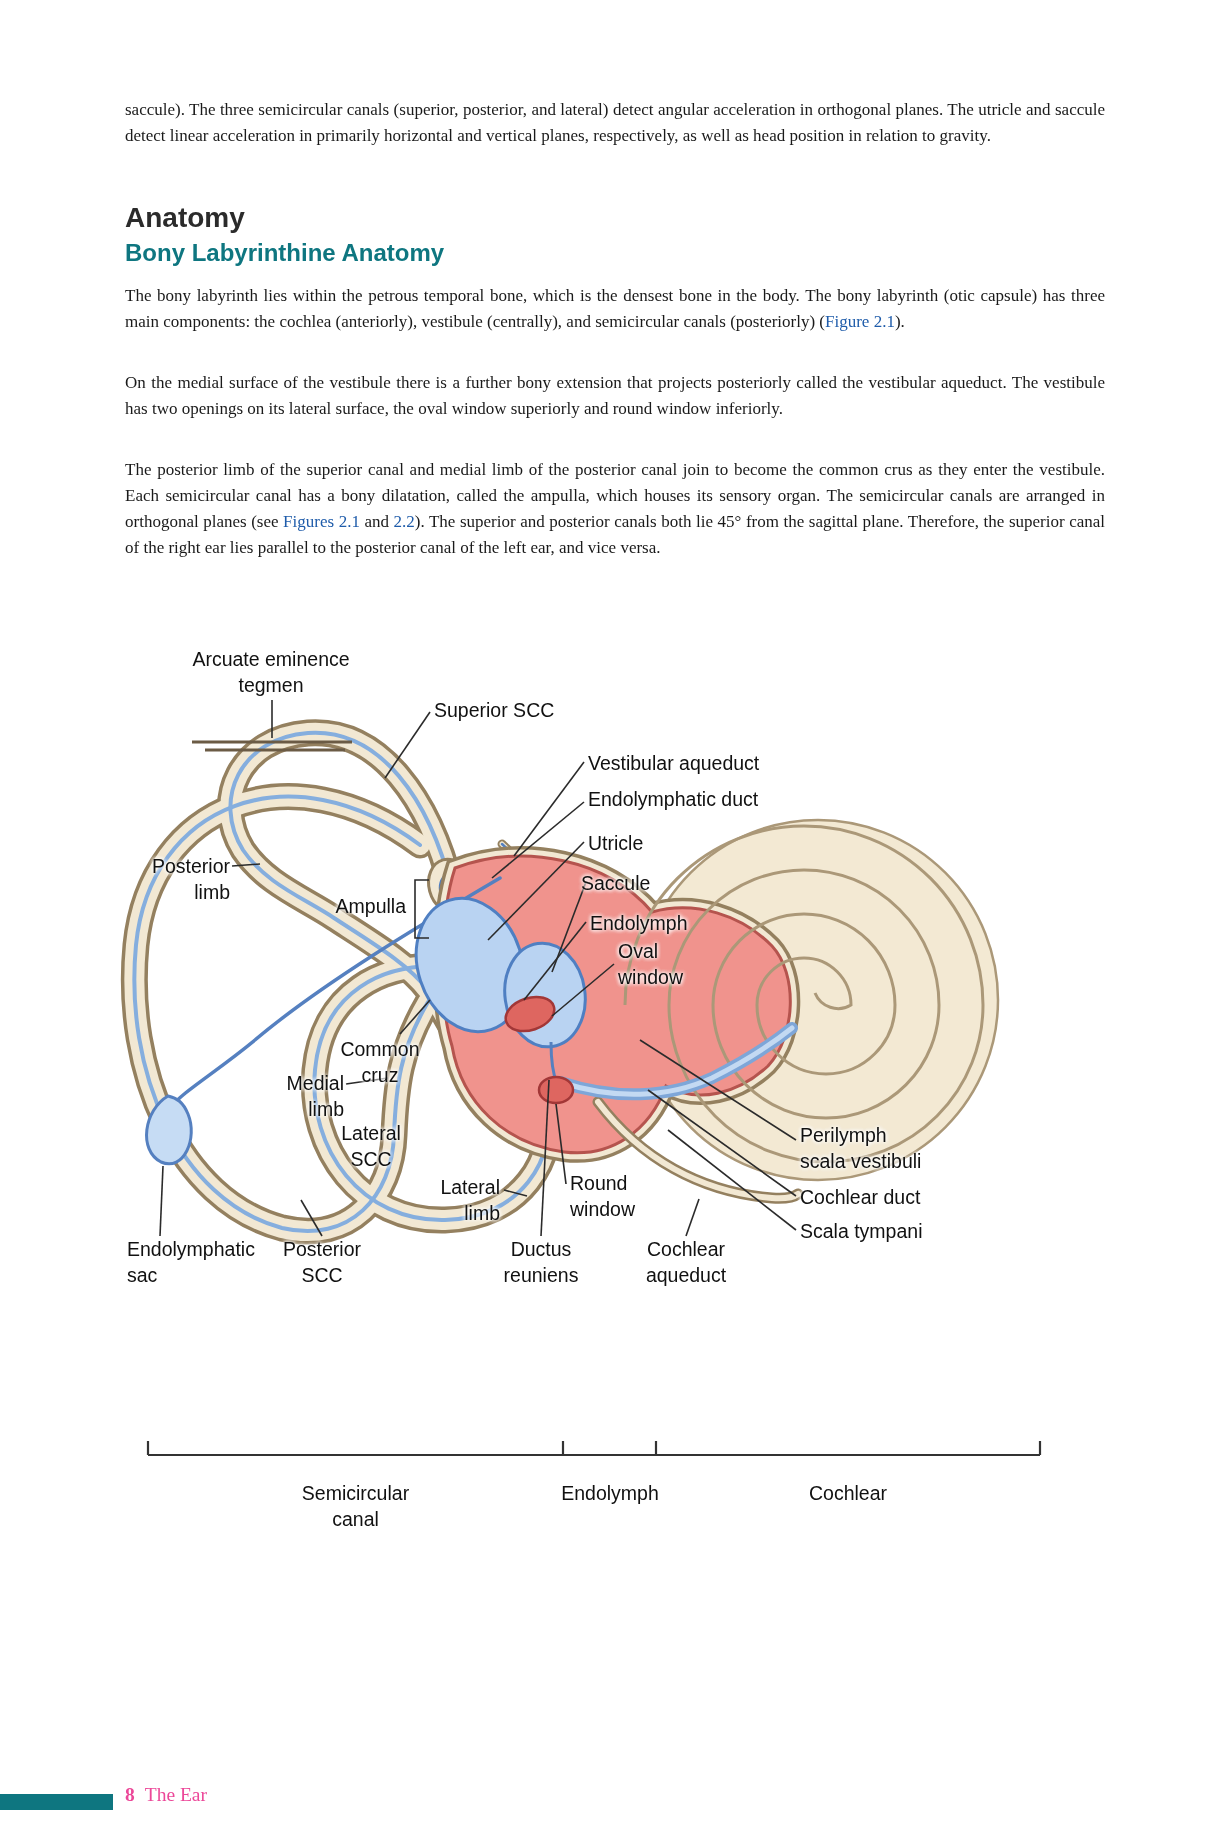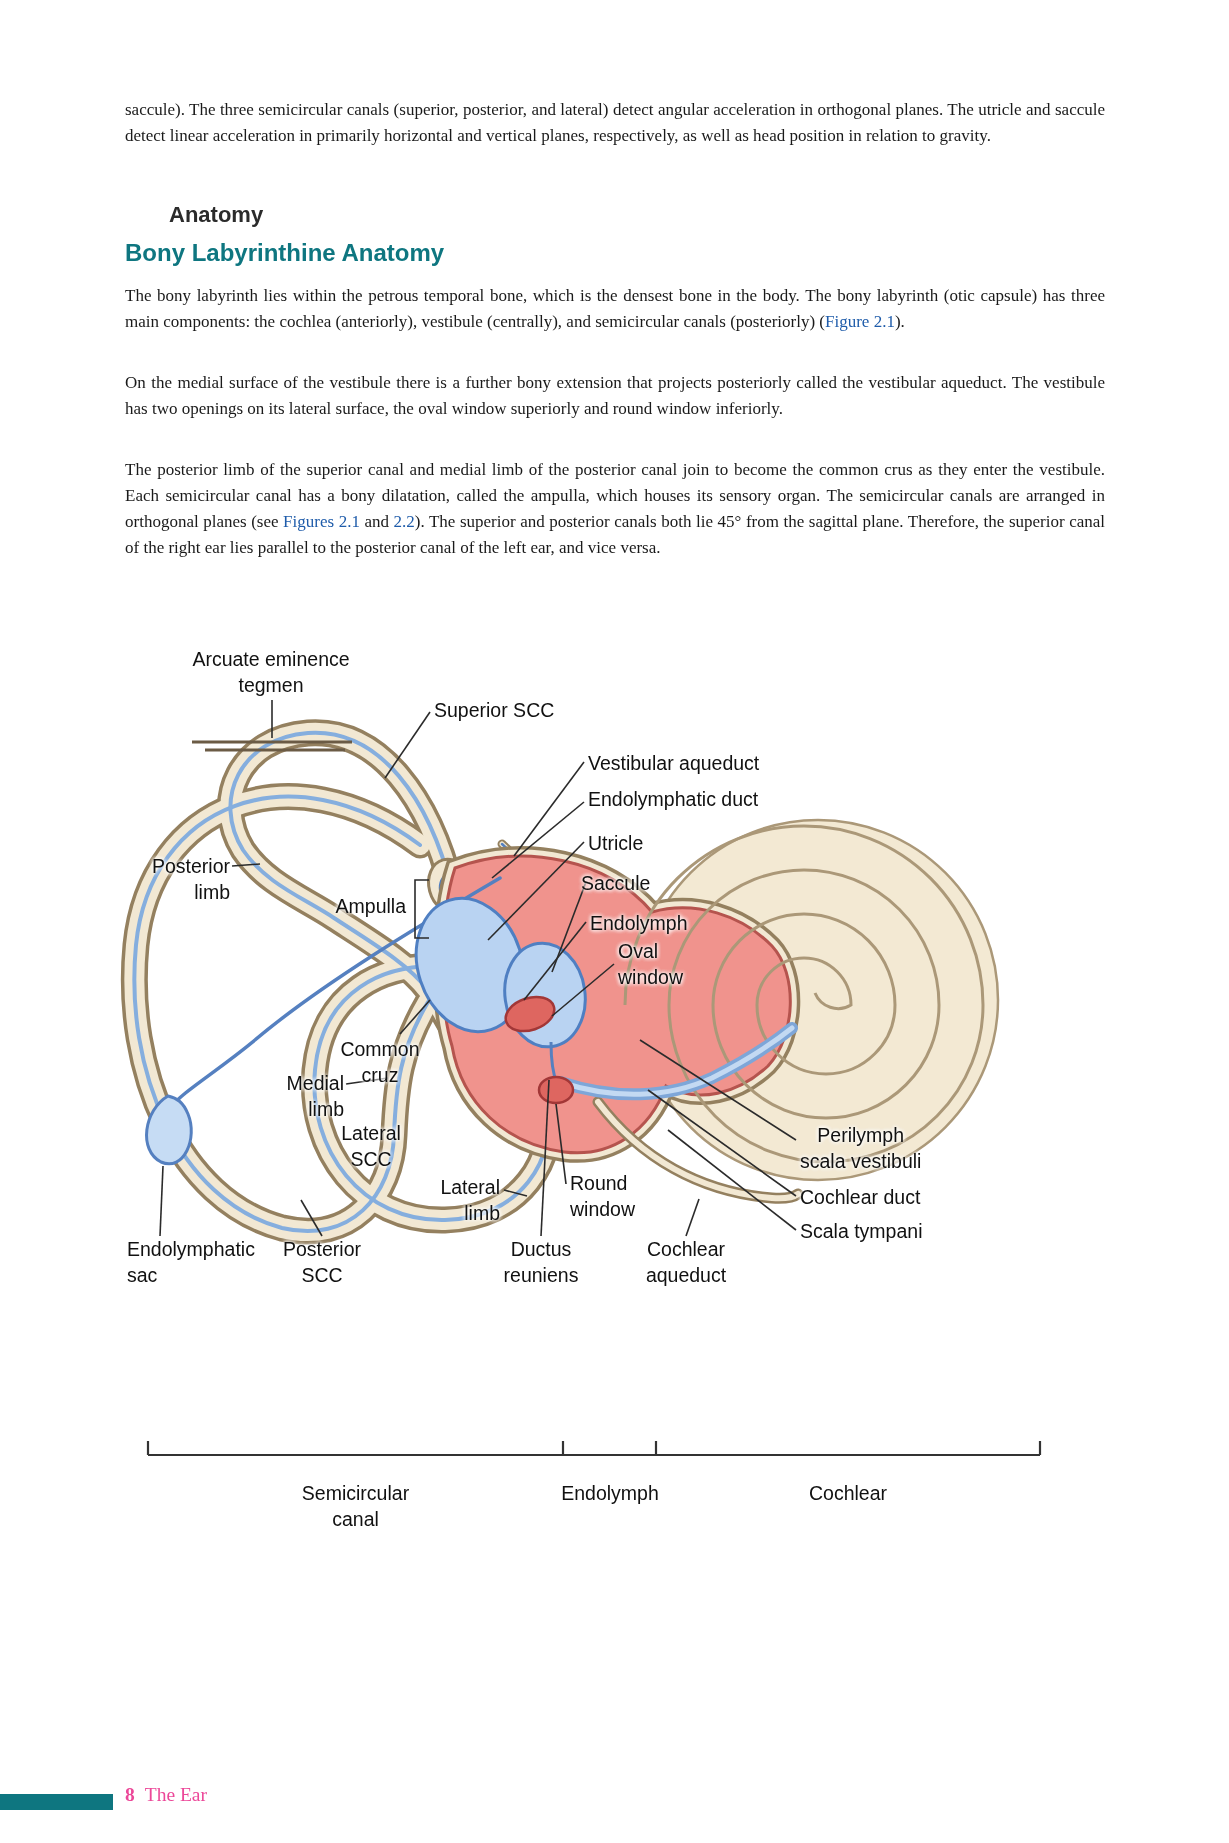--- a/index.html
+++ b/index.html
@@ -4,21 +4,21 @@
 <style>
   html,body{margin:0;padding:0;background:#ffffff;}
   .page{position:relative;width:1229px;height:1843px;background:#fff;overflow:hidden;
         font-family:"Liberation Serif","DejaVu Serif",serif;color:#1a1a1a;}
   .banner{position:absolute;left:127px;top:8px;width:776px;height:40px;background:#0e7680;
           display:flex;align-items:center;justify-content:center;}
   .banner span{font-family:"Liberation Sans","DejaVu Sans",sans-serif;font-weight:bold;
                font-size:15.5px;letter-spacing:.8px;color:#fff;}
   .para{position:absolute;left:125px;width:980px;font-size:17px;line-height:26px;text-align:justify;}
   .h-anatomy{position:absolute;left:125px;top:202px;font-family:"Liberation Sans",sans-serif;
-             font-size:22px;font-weight:bold;color:#2b2b2b;margin-left:44px;}
+             font-size:28px;font-weight:bold;color:#2b2b2b;}
   .h-bony{position:absolute;left:125px;top:239px;font-family:"Liberation Sans",sans-serif;
           font-size:24px;font-weight:bold;color:#0e7680;}
   .xref{color:#1f5caa;text-decoration:none;cursor:pointer;}
   .dlabel{position:absolute;font-family:"Liberation Sans","DejaVu Sans",sans-serif;
           font-size:19.5px;line-height:26px;color:#111;white-space:nowrap;
           text-shadow:0 0 4px #fff,0 0 4px #fff,0 0 4px #fff;}
   .dlabel.c{text-align:center;}
   .dlabel.r{text-align:right;}
   .fig-svg{position:absolute;left:0;top:630px;width:1229px;height:900px;}
   .tube-out{stroke:#94805f;stroke-width:27;fill:none;stroke-linecap:round;}
@@ -198,21 +198,21 @@
     <div>SCC</div>
   </div>
   <div class="dlabel r" style="left:398px;top:1174px;width:102px;">
     <div>Lateral</div>
     <div>limb</div>
   </div>
   <div class="dlabel" style="left:570px;top:1170px;">
     <div>Round</div>
     <div>window</div>
   </div>
-  <div class="dlabel" style="left:800px;top:1122px;text-align:center;">
+  <div class="dlabel" style="left:800px;top:1122px;">
     <div>Perilymph</div>
     <div>scala vestibuli</div>
   </div>
   <div class="dlabel" style="left:800px;top:1184px;">Cochlear duct</div>
   <div class="dlabel" style="left:800px;top:1218px;">Scala tympani</div>
   <div class="dlabel" style="left:127px;top:1236px;">
     <div>Endolymphatic</div>
     <div>sac</div>
   </div>
   <div class="dlabel c" style="left:262px;top:1236px;width:120px;">

